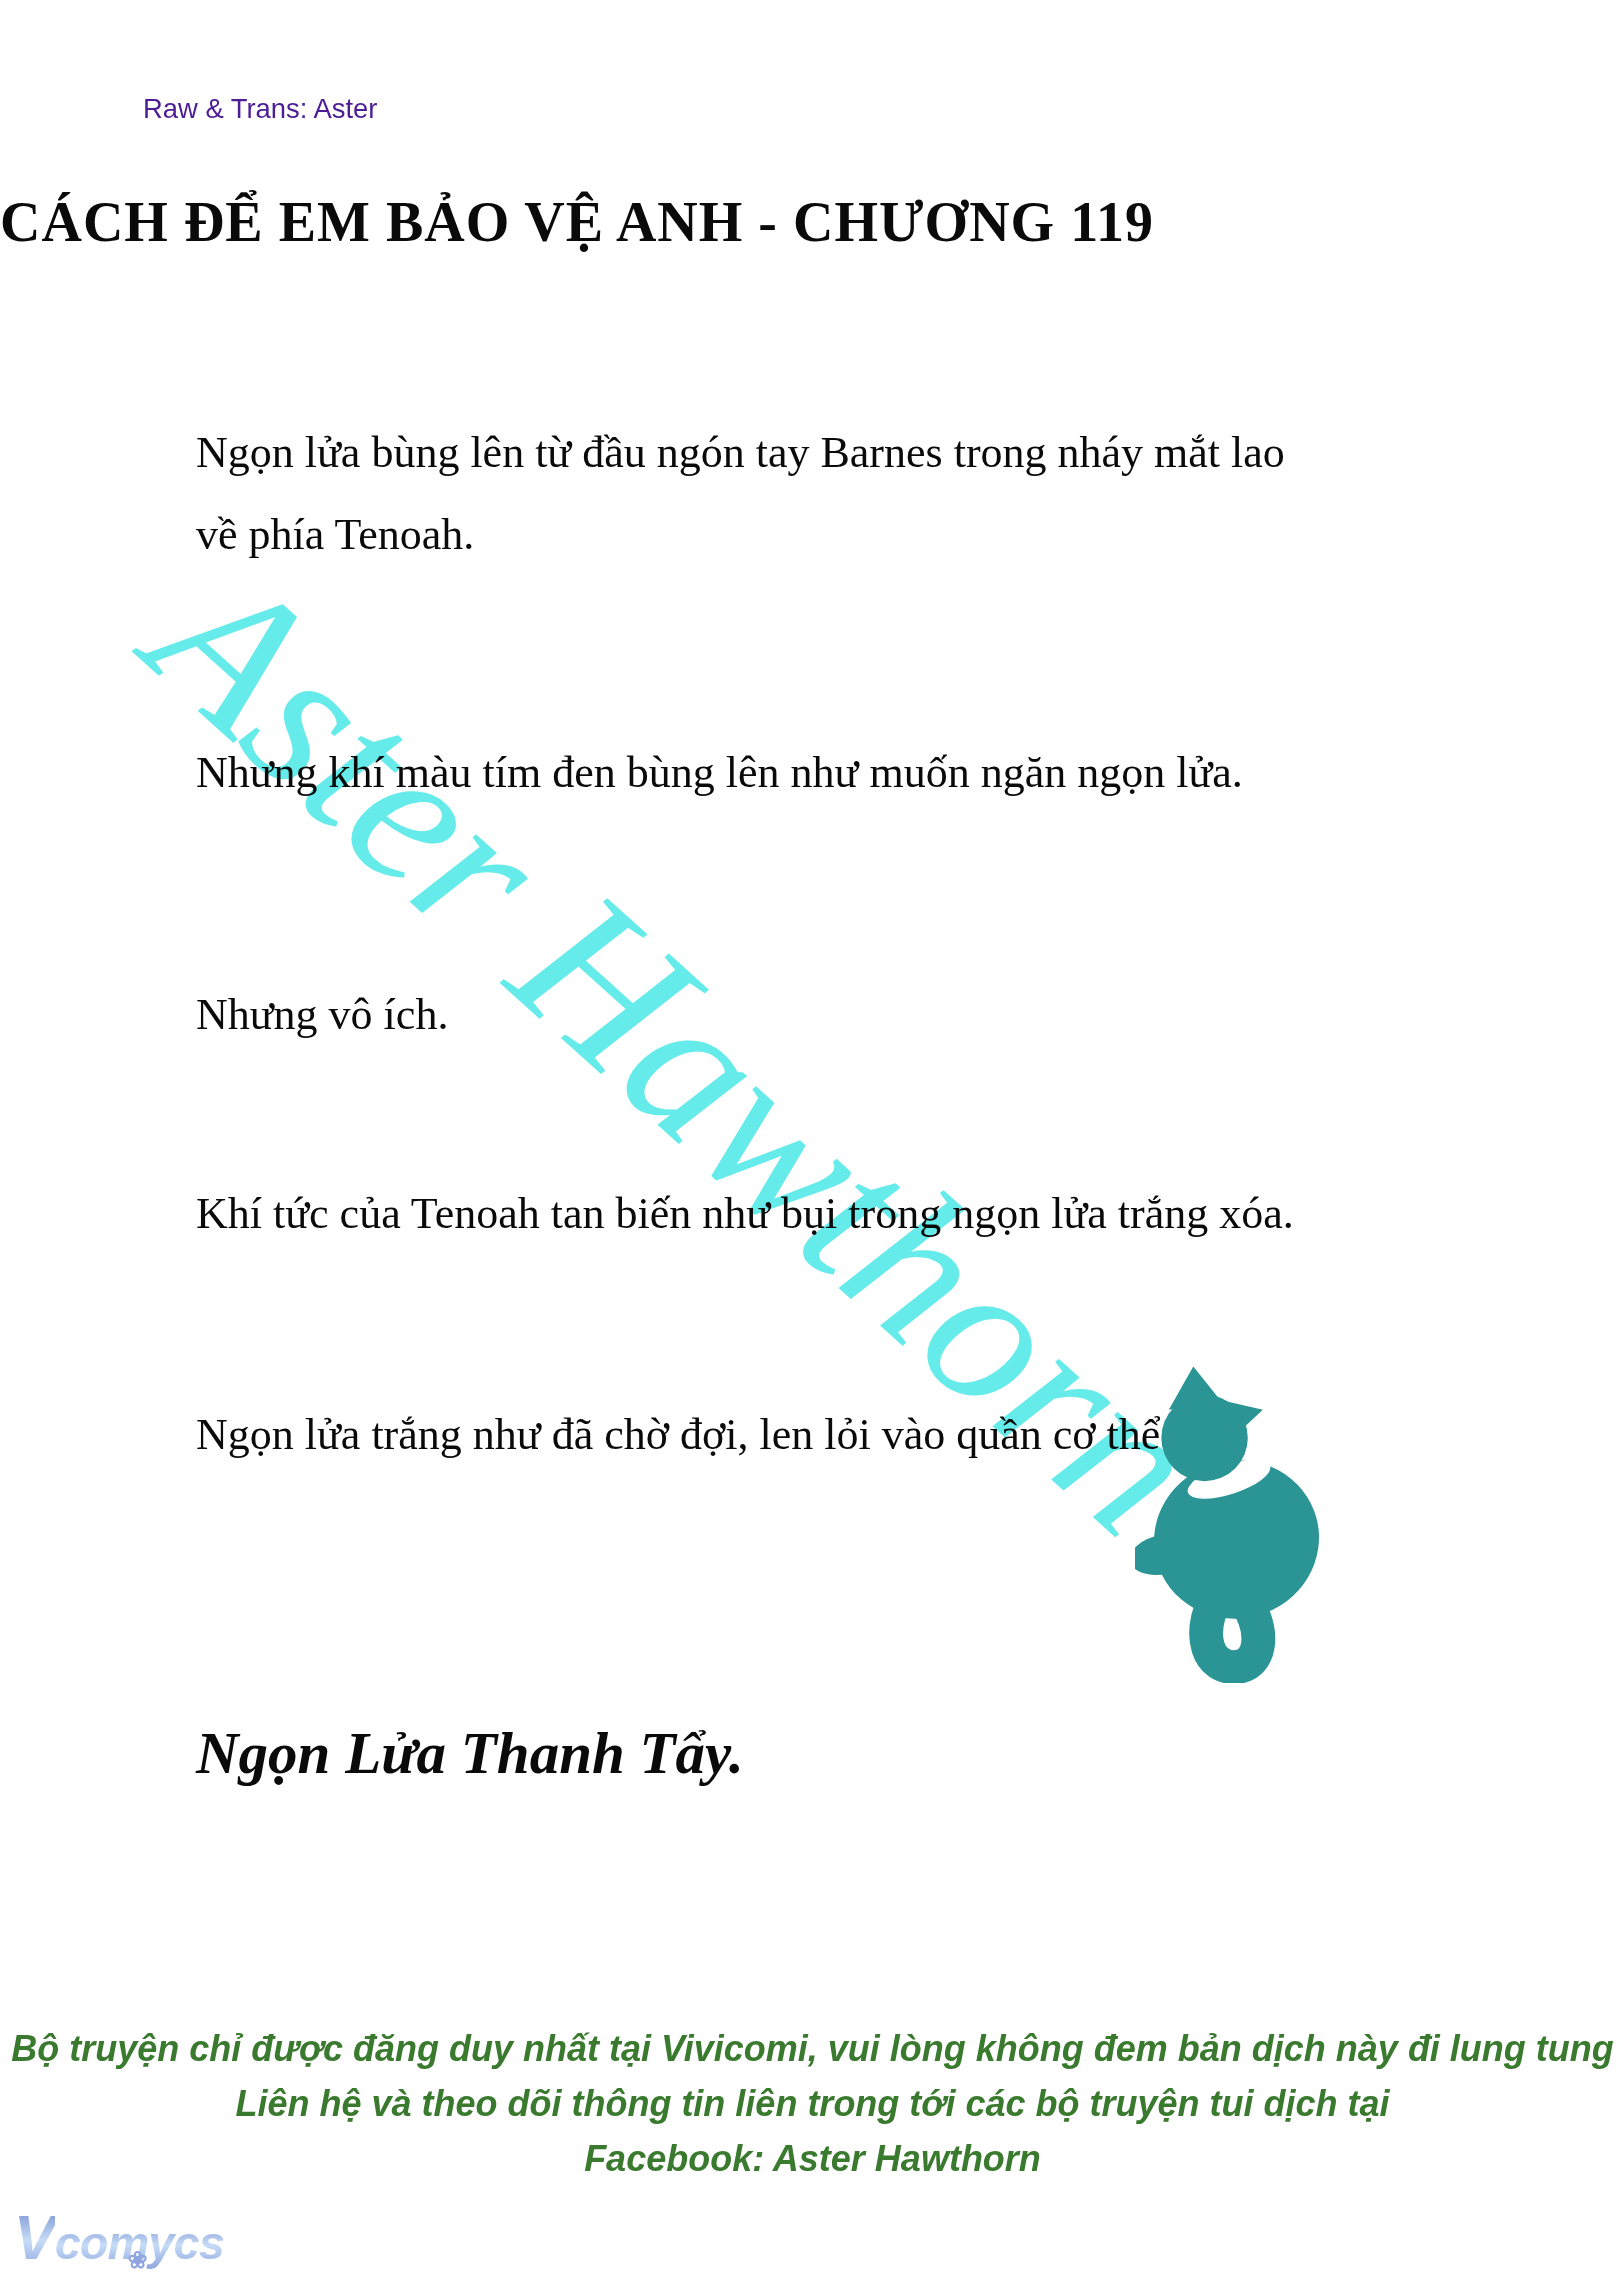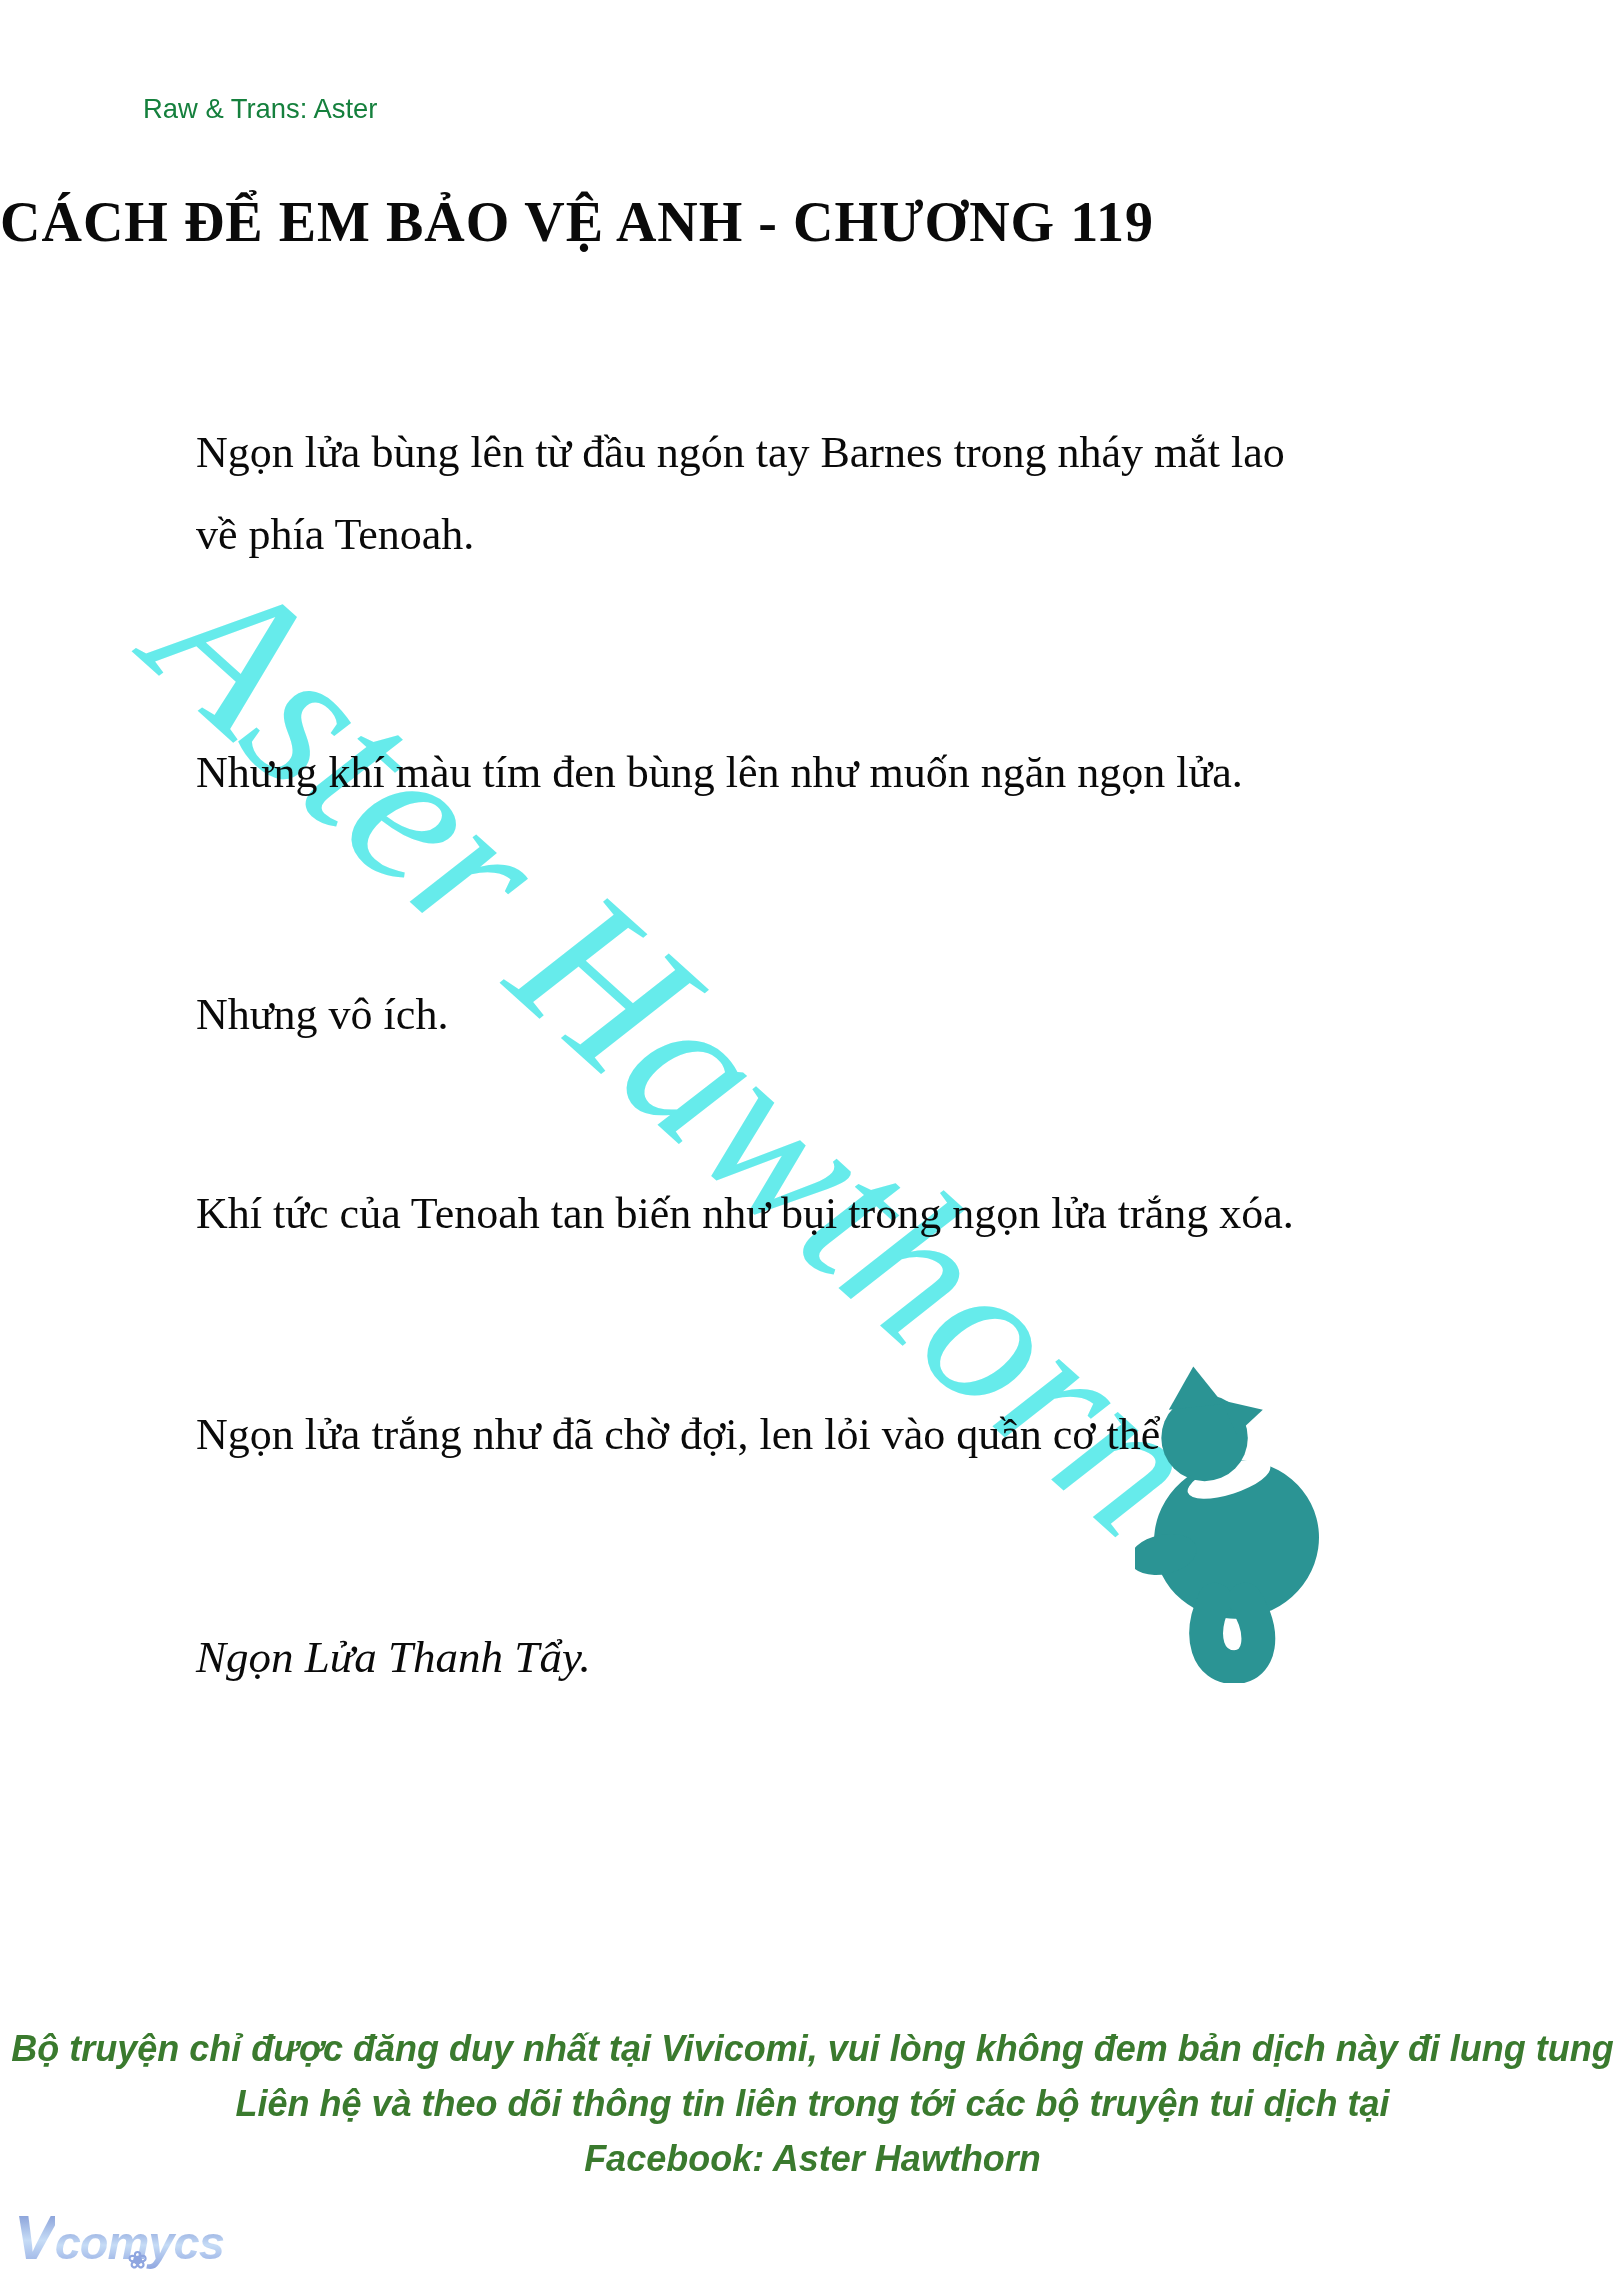--- a/index.html
+++ b/index.html
@@ -13,21 +13,21 @@
     color: #0a0a0a;
   }
 
   
   .credit {
     position: absolute;
     left: 143px;
     top: 93px;
     font-family: "Liberation Sans", sans-serif;
     font-size: 27.4px;
-    color: #15803d;
+    color: #4c1d95;
     white-space: nowrap;
   }
 
   
   .title {
     position: absolute;
     left: 0; right: 0;
     top: 190px;
     font-family: "Liberation Serif", serif;
     font-weight: bold;
@@ -74,24 +74,24 @@
   }
   .para .line { height: 82px; white-space: nowrap; }
   .p1 { top: 412px; }
   .p2 { top: 732px; }
   .p3 { top: 974px; }
   .p4 { top: 1173px; }
   .p5 { top: 1394px; }
   .emphasis {
     position: absolute;
     left: 196px;
-    top: 1616px;
-    font-size: 45px;
+    top: 1712px;
+    font-size: 59px;
     line-height: 82px;
-    font-weight: normal;
+    font-weight: bold;
     font-style: italic;
     z-index: 3;
     white-space: nowrap;
   }
 
   
   .footer {
     position: absolute;
     left: 4px; right: 0;
     top: 2021px;

